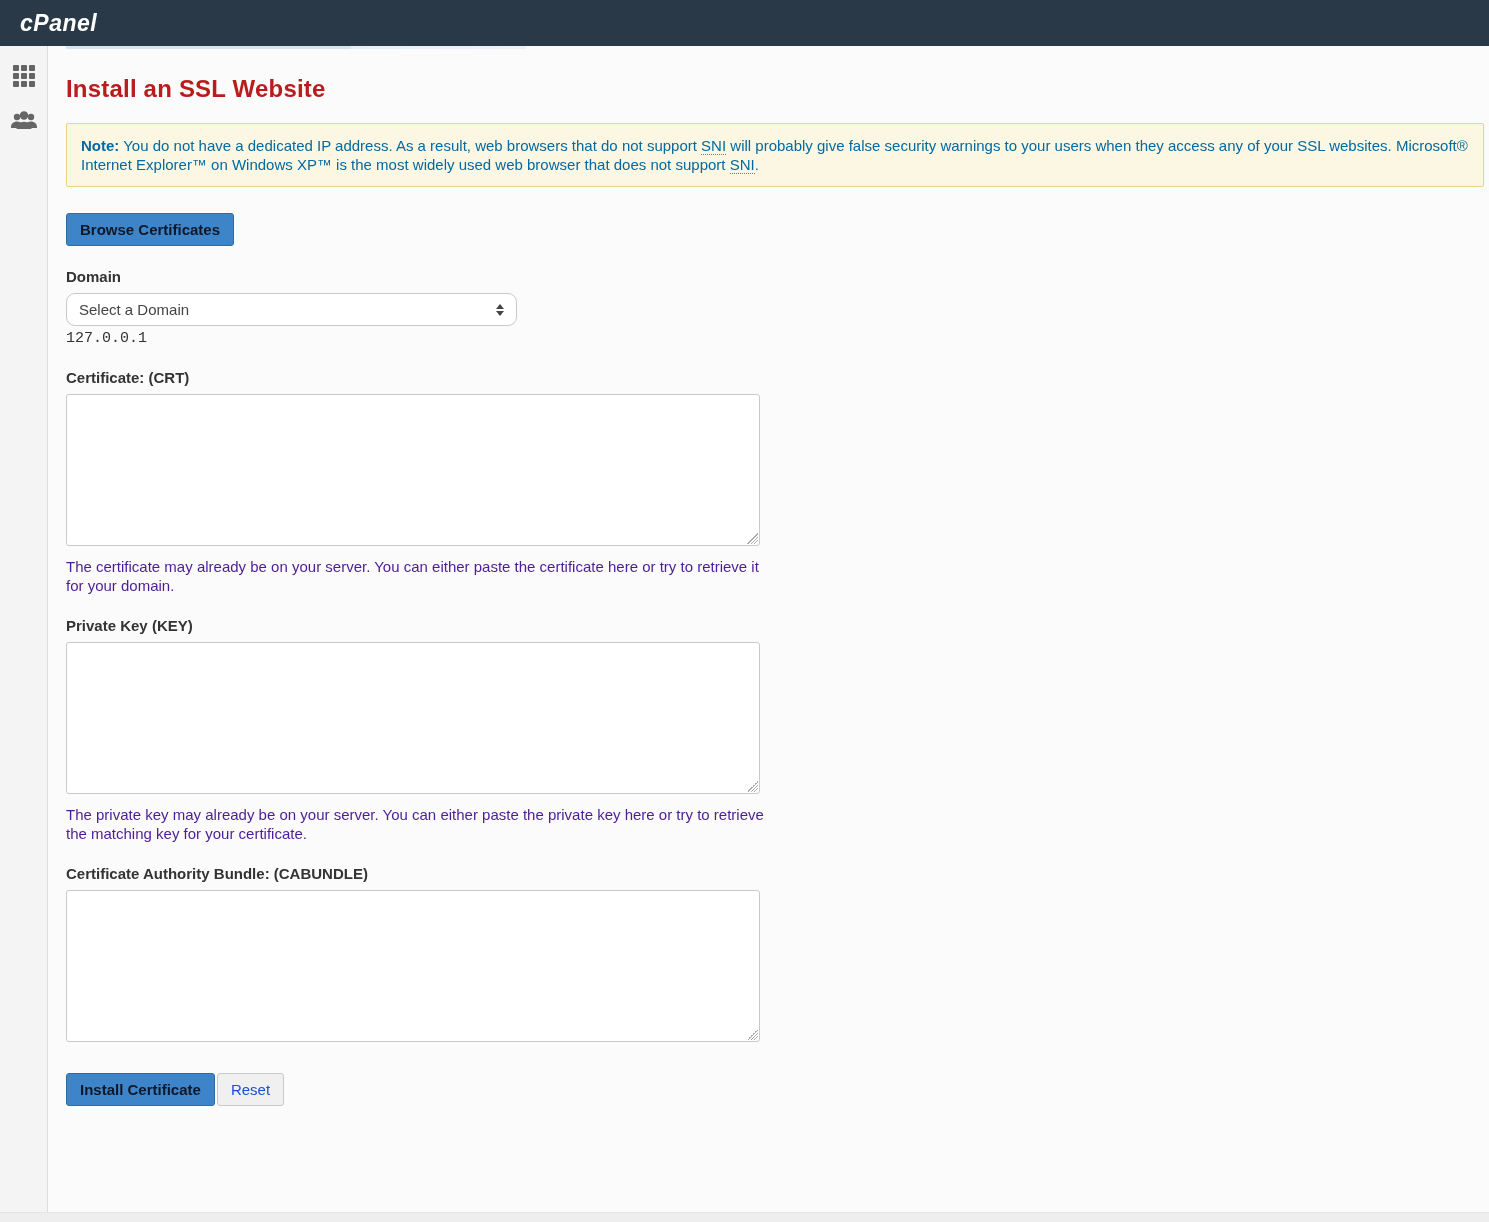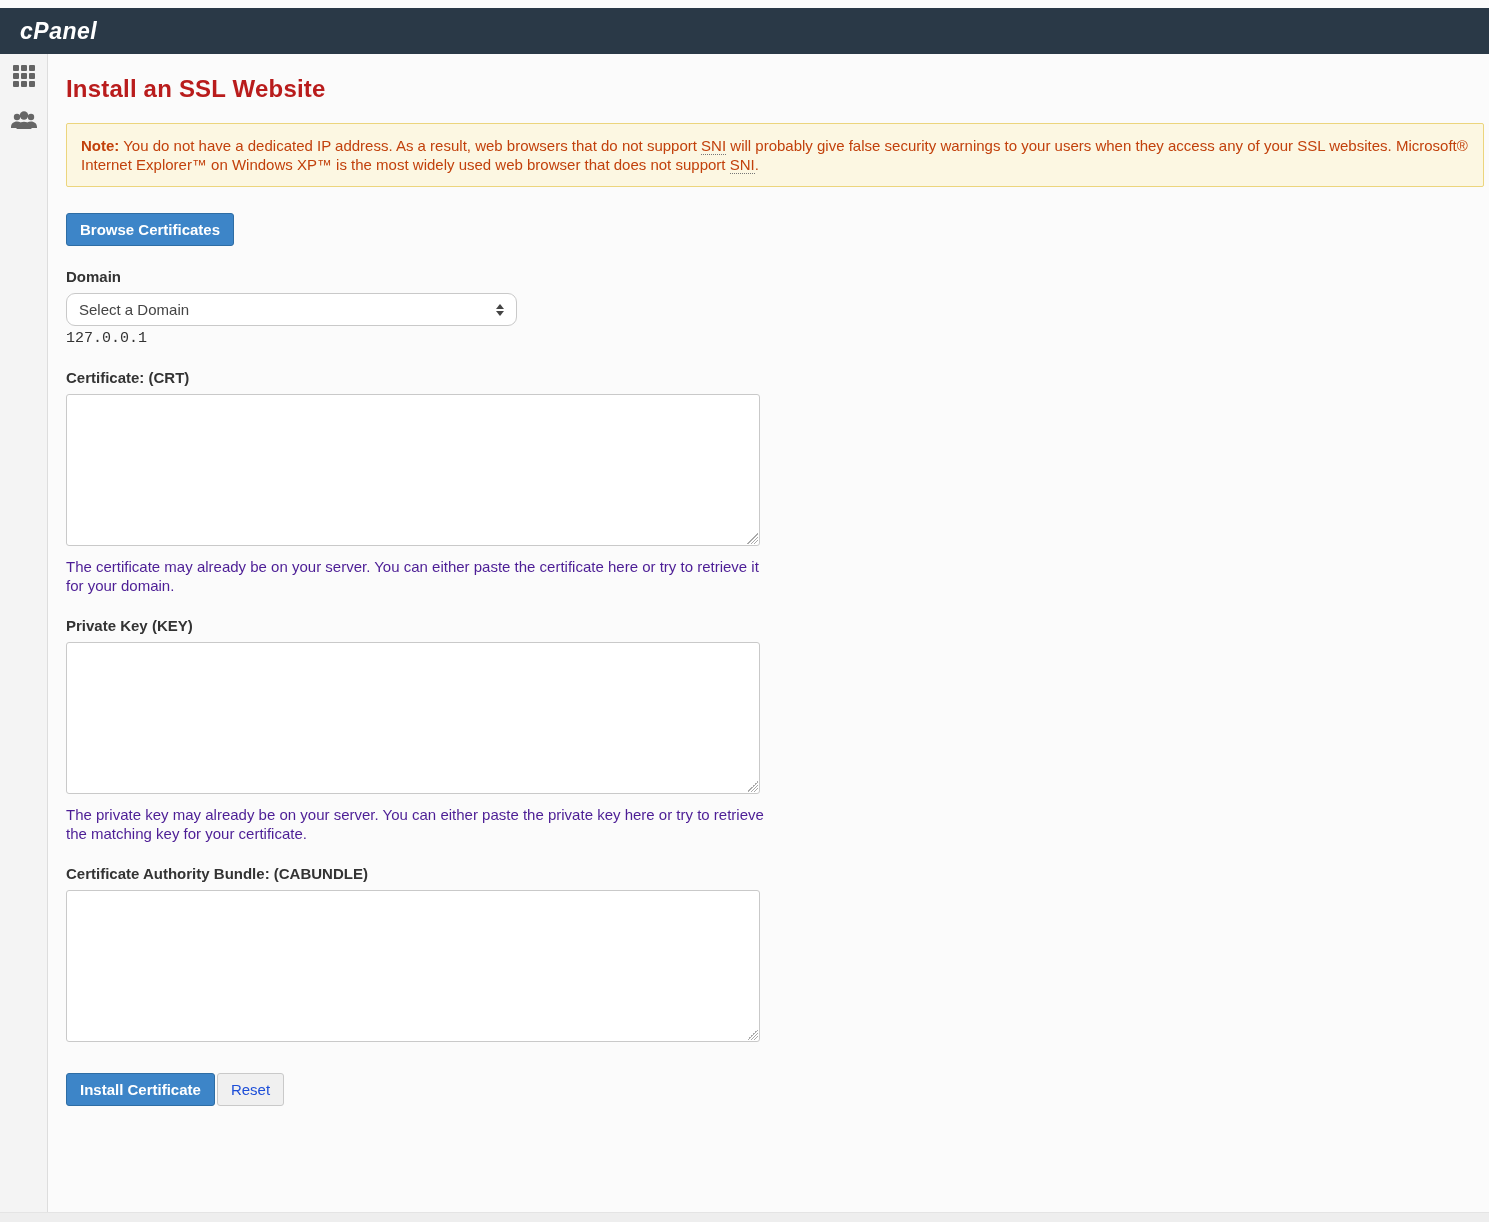--- a/index.html
+++ b/index.html
@@ -4,21 +4,21 @@
 <style>
   * { margin:0; padding:0; box-sizing:border-box; }
   html,body { width:1489px; height:1222px; }
   body {
     font-family:"Liberation Sans","DejaVu Sans",sans-serif;
     font-size:15px; color:#333; background:#fbfbfb; position:relative; overflow:hidden;
   }
 
   
   .navbar {
-    position:absolute; top:8px; left:0; width:100%; height:46px;
+    position:absolute; top:0; left:0; width:100%; height:46px;
     background:#2a3947; display:flex; align-items:center; padding-left:20px; z-index:5;
   }
   .logo {
     color:#fff; font-size:23px; font-weight:bold; font-style:italic; letter-spacing:.5px;
   }
 
   
   .tabstrip {
     position:absolute; top:46px; left:66px; width:460px; height:3px;
     background:linear-gradient(to right,#d9e4f1 0,#d9e4f1 62%,#e8eef6 62%,#eef2f7 100%);
@@ -39,31 +39,31 @@
   .main {
     position:absolute; top:46px; left:48px; right:0; bottom:10px;
     background:#fbfbfb; padding:0 5px 0 18px;
   }
   h1.page-title {
     font-size:24px; font-weight:700; color:#b91c1c; margin:29px 0 20px 0; letter-spacing:.2px;
   }
 
   .note-box {
     background:#fcf7e2; border:1px solid #ecd57d; border-radius:2px;
-    padding:12px 14px; line-height:19px; color:#c2410c; margin-bottom:26px;
+    padding:12px 14px; line-height:19px; color:#0369a1; margin-bottom:26px;
   }
   .note-box b { font-weight:bold; }
   .abbr-sni { border-bottom:1px dotted #777; cursor:help; }
 
   .btn {
     display:inline-block; border-radius:3px; font-size:15px; line-height:1;
     padding:8px 13px; cursor:pointer; font-family:inherit;
   }
   .btn-primary {
-    background:#3d85c8; border:1px solid #2e6da4; color:#ffffff; font-weight:bold;
+    background:#3d85c8; border:1px solid #2e6da4; color:#0f172a; font-weight:bold;
   }
   .btn-default {
     background:#f0f0f0; border:1px solid #c9c9c9; color:#1d4ed8;
   }
 
   .field-label { font-weight:bold; color:#333; margin:22px 0 8px 0; font-size:15px; }
   .static-value { color:#333; margin-bottom:4px;font-family:Liberation Mono, monospace; }
 
   .select-box {
     width:451px; height:33px; background:#fff; border:1px solid #c9c9c9; border-radius:9px;

